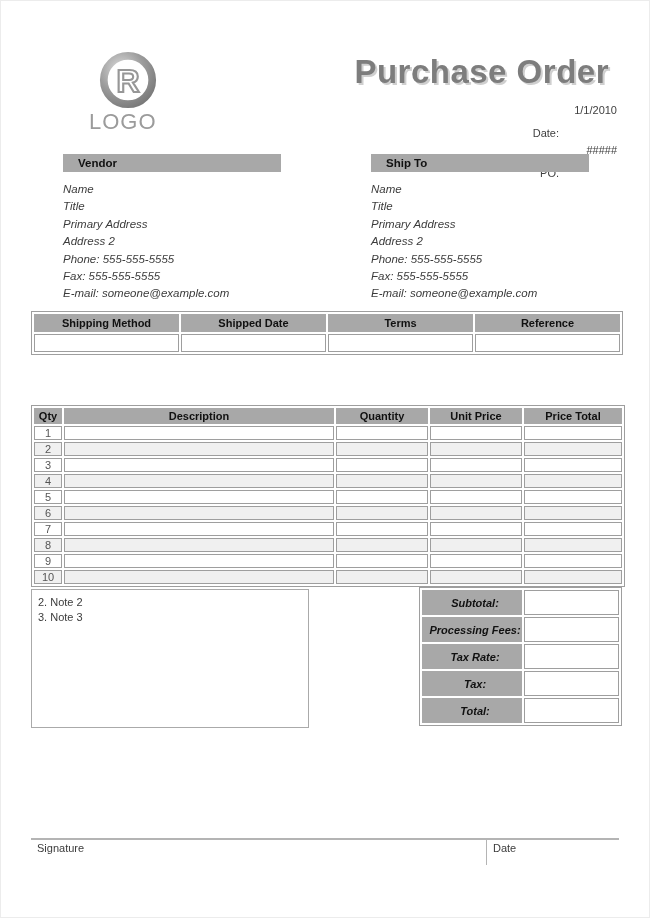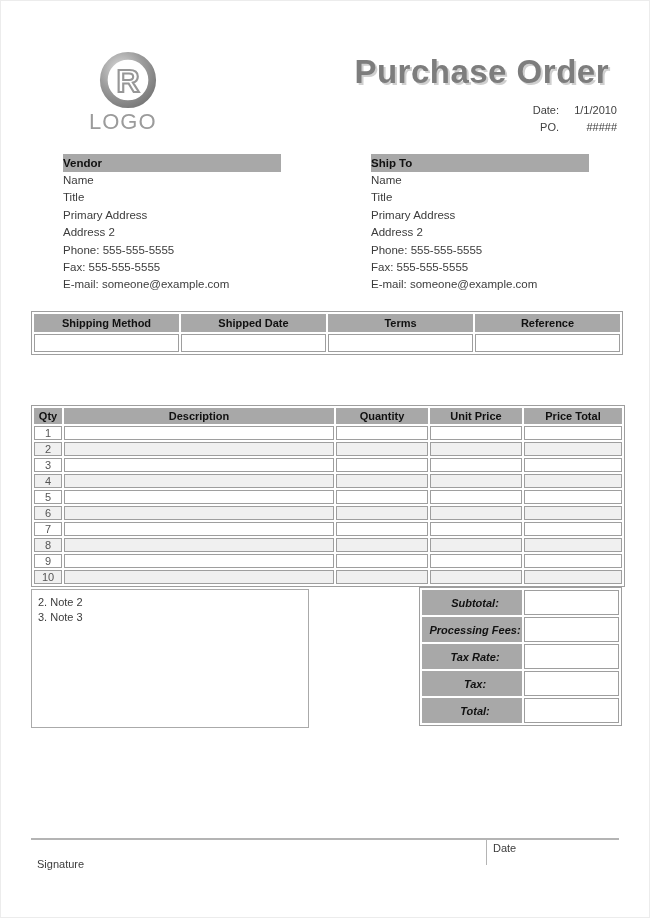--- a/index.html
+++ b/index.html
@@ -26,32 +26,32 @@
   .logo-text{
     font-size:22px;color:#9b9b9b;letter-spacing:1px;line-height:20px;margin-top:1px;
   }
   .doc-title{
     position:absolute;top:52px;right:40px;
     font-size:33px;font-weight:bold;color:var(--title);
     text-shadow:2px 2px 0 #cfcfcf;letter-spacing:0.5px;white-space:nowrap;
   }
   .meta{position:absolute;top:101px;right:32px;font-size:11px;}
   .meta-row{display:flex;justify-content:flex-end;line-height:17px;}
-  .meta-label{width:40px;text-align:right;color:#404040;}
+  .meta-label{width:40px;text-align:right;color:#404040;margin-top:23px;}
   .meta-value{width:48px;text-align:right;margin-left:10px;color:#404040;}
 
   
   .party{position:absolute;top:153px;width:218px;}
   .party.vendor{left:62px;}
   .party.shipto{left:370px;}
   .party-bar{
     background:var(--bar);height:18px;line-height:18px;
-    font-size:11.5px;font-weight:bold;color:#111;padding-left:0;
-  }
-  .party-lines{margin-top:0;}
+    font-size:11.5px;font-weight:bold;color:#111;padding-left:15px;
+  }
+  .party-lines{margin-top:9px;font-style:italic;}
   .addr-line{font-size:11.5px;line-height:17.4px;color:var(--text);}
 
   
   table.grid{
     border-collapse:separate;border-spacing:2px;
     background:#fff;border:1px solid var(--border);
     table-layout:fixed;
   }
   table.grid th{
     background:var(--bar);font-size:11px;font-weight:bold;color:#111;
@@ -80,21 +80,21 @@
   
   .totals-table{position:absolute;left:418px;top:586px;width:203px;font-style:italic;}
   .totals-table th{
     width:100px;text-align:left;padding-left:6px;height:25px;font-size:11px;
   }
   .totals-table td{height:25px;}
 
   
   .sig-rule{position:absolute;left:30px;top:837px;width:588px;border-top:2px solid #b4b4b4;}
   .sig-divider{position:absolute;left:485px;top:838px;width:1px;height:26px;background:#b4b4b4;}
-  .sig-label{position:absolute;left:36px;top:841px;font-size:11px;color:var(--text);margin-top:16px;}
+  .sig-label{position:absolute;left:36px;top:841px;font-size:11px;color:var(--text);}
   .date-label{position:absolute;left:492px;top:841px;font-size:11px;color:var(--text);}
 </style>
 </head>
 <body>
 
 <div class="page">
 
   <div class="logo-wrap">
     <svg width="62" height="60" viewBox="0 0 64 62">
       <defs>

